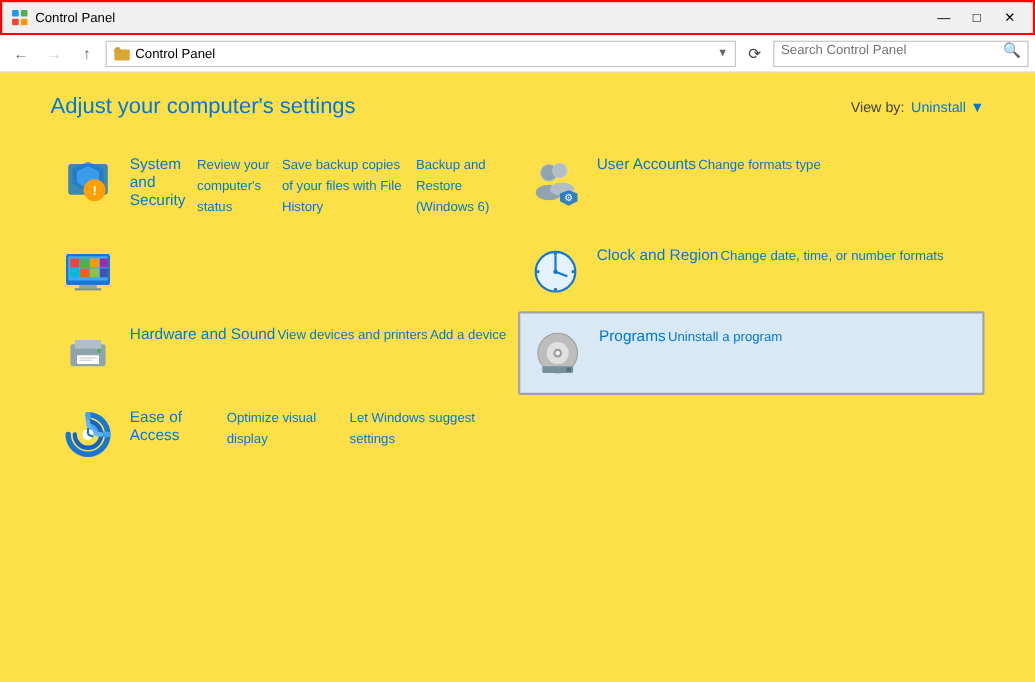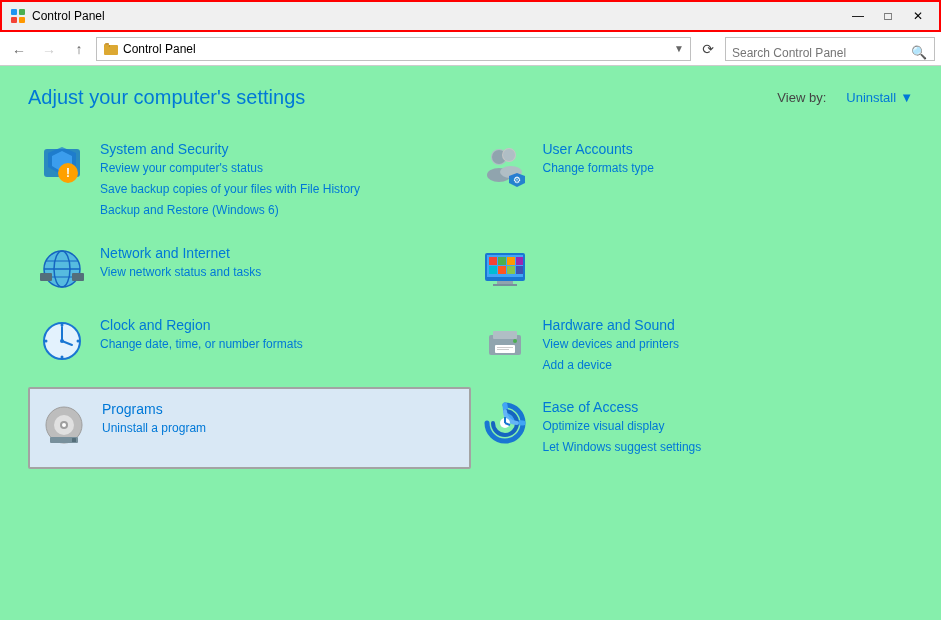--- a/index.html
+++ b/index.html
@@ -35,56 +35,56 @@
       display: flex; align-items: center; flex: 1; height: 24px;
       border: 1px solid #c0c0c0; background: #fff; padding: 0 6px; gap: 4px;
     }
     .address-text { font-size: 12px; color: #000; flex: 1; }
     .address-chevron { color: #666; font-size: 10px; }
     .refresh-btn {
       width: 26px; height: 26px; background: none; border: none; cursor: pointer;
       display: flex; align-items: center; justify-content: center; font-size: 14px; color: #444;
     }
     .search-wrap {
-      display: flex; align-items: flex-end; width: 210px; height: 24px;
+      display: flex; align-items: flex-start; width: 232px; height: 24px;
       border: 1px solid #c0c0c0; background: #fff; padding: 0 6px;
     }
     .search-input {
       flex: 1; border: none; outline: none; font-size: 12px; color: #888; background: transparent;
     }
     .search-icon-btn { color: #666; font-size: 13px; cursor: pointer; }
 
     
     .main-content {
-      background: #86efac; padding: 20px 28px; height: calc(620px - 32px - 34px);
+      background: #fde047; padding: 20px 46px; height: calc(620px - 32px - 34px);
       overflow-y: auto;
     }
     .main-header {
       display: flex; align-items: center; justify-content: space-between; margin-bottom: 20px;
     }
     .main-title { font-size: 20px; color: #0078d7; font-weight: 300; }
-    .view-by { display: flex; align-items: flex-end; gap: 20px; font-size: 13px; color: #444; }
+    .view-by { display: flex; align-items: flex-end; gap: 6px; font-size: 13px; color: #444; }
     .view-by-label { color: #444; }
     .view-by-select {
       display: flex; align-items: center; gap: 4px; color: #0078d7; cursor: pointer; font-size: 13px;
     }
 
     
     .categories-grid {
       display: grid; grid-template-columns: 1fr 1fr; gap: 0;
     }
     .category-item {
       display: flex; align-items: flex-start; gap: 14px; padding: 12px 10px;
       cursor: pointer; border-radius: 2px;
     }
     .category-item.highlighted {
       background: #d9e8f5; border: 2px solid #a3a3a3;
     }
     .category-icon { width: 48px; height: 48px; flex-shrink: 0; display: flex; align-items: center; justify-content: center; }
-    .category-content { display: flex; flex-direction: column; gap: 2px; }
+    .category-content { display: flex; flex-direction: row; gap: 2px; }
     .category-name { font-size: 14px; color: #0078d7; font-weight: 400; }
     .category-link { font-size: 12px; color: #0078d7; text-decoration: none; line-height: 1.6; }
   </style>
 </head>
 <body>
 
 <div class="title-bar">
   <div class="title-bar-left">
 
     <svg class="title-bar-icon" viewBox="0 0 16 16" xmlns="http://www.w3.org/2000/svg">
@@ -169,39 +169,20 @@
           <polygon points="36,32 44,35 44,42 36,46 28,42 28,35" fill="#1976d2" opacity="0.9"></polygon>
           <text x="36" y="42" font-size="9" fill="white" text-anchor="middle">⚙</text>
         </svg>
       </div>
       <div class="category-content">
         <span class="category-name">User Accounts</span>
         <a class="category-link">Change formats type</a>
       </div>
     </div>
 
-    <div class="category-item">
-      <div class="category-icon">
-        <svg width="48" height="48" viewBox="0 0 48 48">
-          <circle cx="24" cy="24" r="18" fill="#42a5f5" opacity="0.7"></circle>
-          <circle cx="24" cy="24" r="18" fill="none" stroke="#1565c0" stroke-width="1.5"></circle>
-          <ellipse cx="24" cy="24" rx="8" ry="18" fill="none" stroke="#1565c0" stroke-width="1.5"></ellipse>
-          <line x1="6" y1="24" x2="42" y2="24" stroke="#1565c0" stroke-width="1.5"></line>
-          <line x1="8" y1="16" x2="40" y2="16" stroke="#1565c0" stroke-width="1"></line>
-          <line x1="8" y1="32" x2="40" y2="32" stroke="#1565c0" stroke-width="1"></line>
-
-          <rect x="2" y="28" width="12" height="8" rx="1" fill="#546e7a"></rect>
-          <rect x="34" y="28" width="12" height="8" rx="1" fill="#546e7a"></rect>
-        </svg>
-      </div>
-      <div class="category-content">
-        <span class="category-name">Network and Internet</span>
-        <a class="category-link">View network status and tasks</a>
-      </div>
-    </div>
 
     <div class="category-item">
       <div class="category-icon">
         <svg width="48" height="48" viewBox="0 0 48 48">
           <rect x="4" y="8" width="40" height="28" rx="2" fill="#1976d2"></rect>
           <rect x="6" y="10" width="36" height="22" fill="#42a5f5"></rect>
 
           <rect x="8" y="12" width="8" height="8" fill="#f44336"></rect>
           <rect x="17" y="12" width="8" height="8" fill="#4caf50"></rect>
           <rect x="26" y="12" width="8" height="8" fill="#ff9800"></rect>

